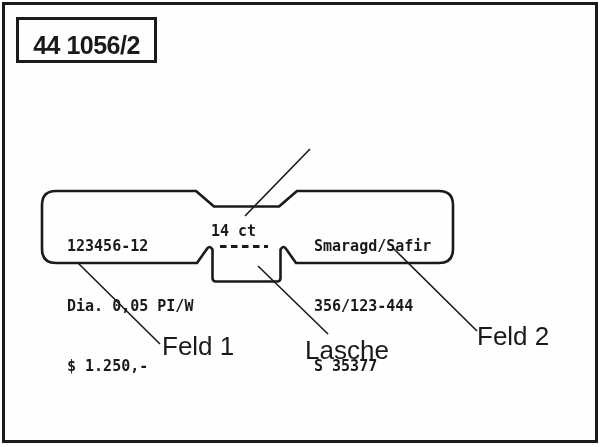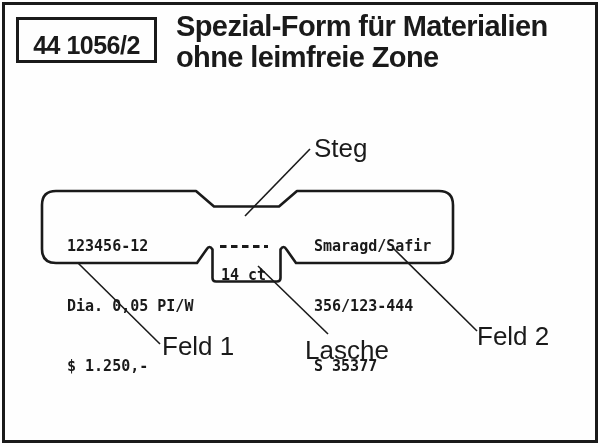--- a/index.html
+++ b/index.html
@@ -46,21 +46,21 @@
   .mono-block {
     position: absolute;
     font-family: "DejaVu Sans Mono", monospace;
     font-weight: bold;
     font-size: 15px;
     line-height: 20px;
     white-space: pre;
   }
   .field1-text { left: 67px; top: 196px; }
   .field2-text { left: 314px; top: 196px; }
-  .bridge-text { left: 221px; top: 221px; margin-top: 44px; }
+  .bridge-text { left: 211px; top: 221px; }
   .callout-label {
     position: absolute;
     font-size: 26px;
     line-height: 27px;
     white-space: nowrap;
   }
   .label-steg  { left: 314px; top: 135px; }
   .label-feld1 { left: 162px; top: 333px; }
   .label-lasche{ left: 305px; top: 337px; }
   .label-feld2 { left: 477px; top: 323px; }
@@ -68,24 +68,20 @@
 </head>
 <body>
 
 <div class="page">
   <div class="frame"></div>
 
   <div class="form-number-box">
     <span>44 1056/2</span>
   </div>
 
-  <div class="page-title">
-    <div>Spezial-Form für Materialien</div>
-    <div>ohne leimfreie Zone</div>
-  </div>
 
   <svg class="diagram-svg" width="600" height="447" viewBox="0 0 600 447">
 
     <path d="M 56,191
              H 196
              L 214,206.5
              H 279
              L 297,191
              H 439
              Q 453,191 453,205
@@ -122,17 +118,16 @@
   </div>
 
   <div class="mono-block field2-text">
     <div>Smaragd/Safir</div>
     <div>356/123-444</div>
     <div>S 35377</div>
   </div>
 
   <div class="mono-block bridge-text">14 ct</div>
 
-  <div class="callout-label label-steg">Steg</div>
   <div class="callout-label label-feld1">Feld 1</div>
   <div class="callout-label label-lasche">Lasche</div>
   <div class="callout-label label-feld2">Feld 2</div>
 </div>
 
 </body></html>

